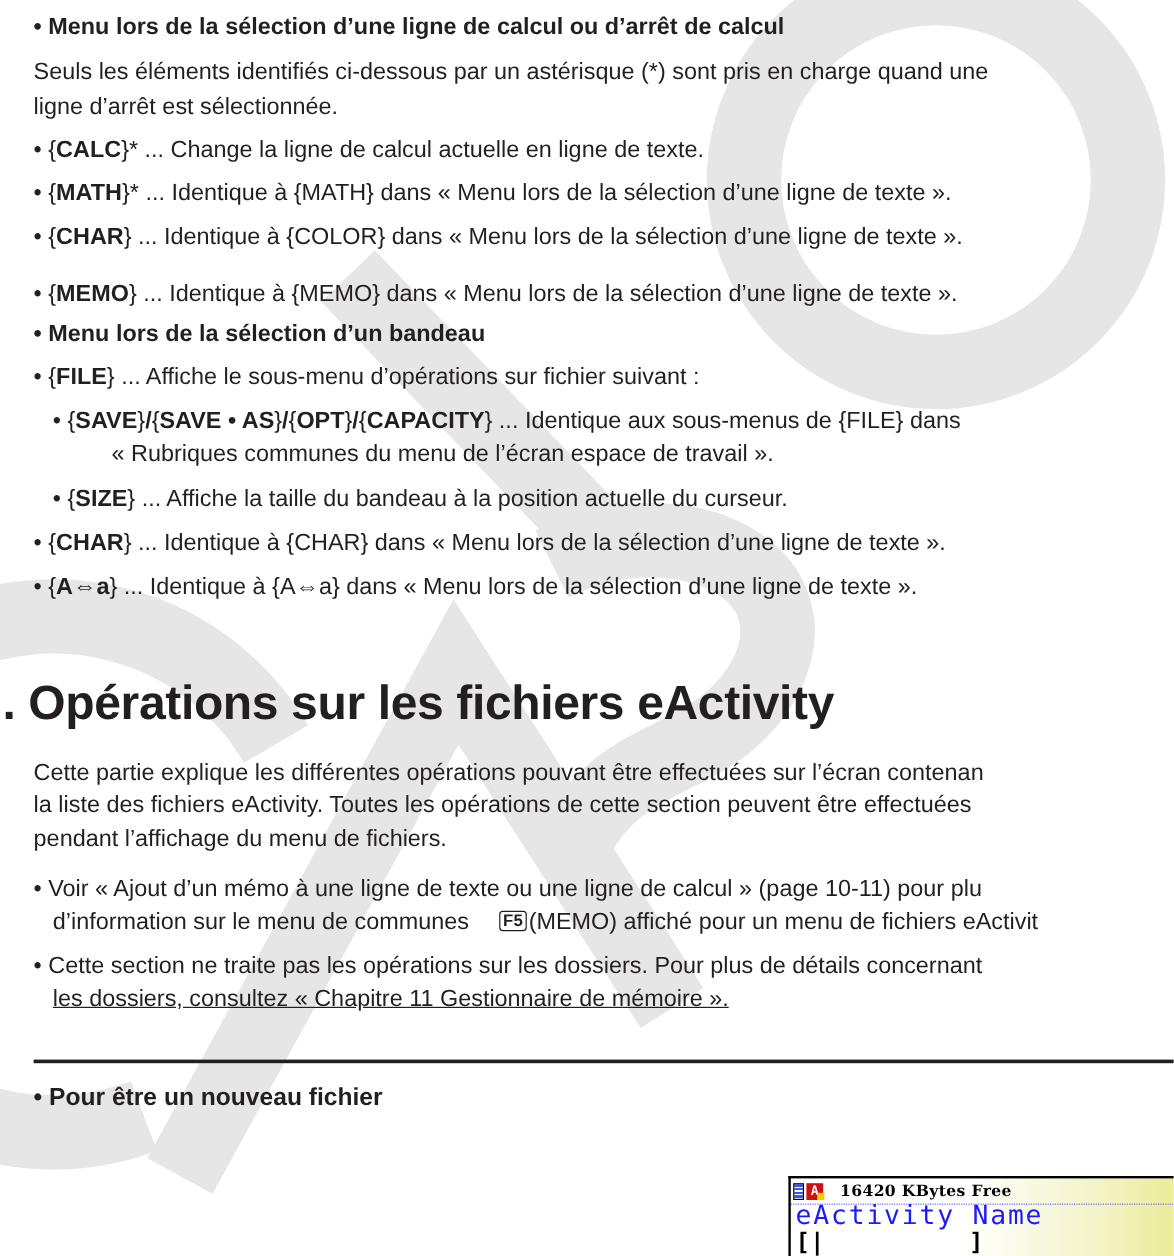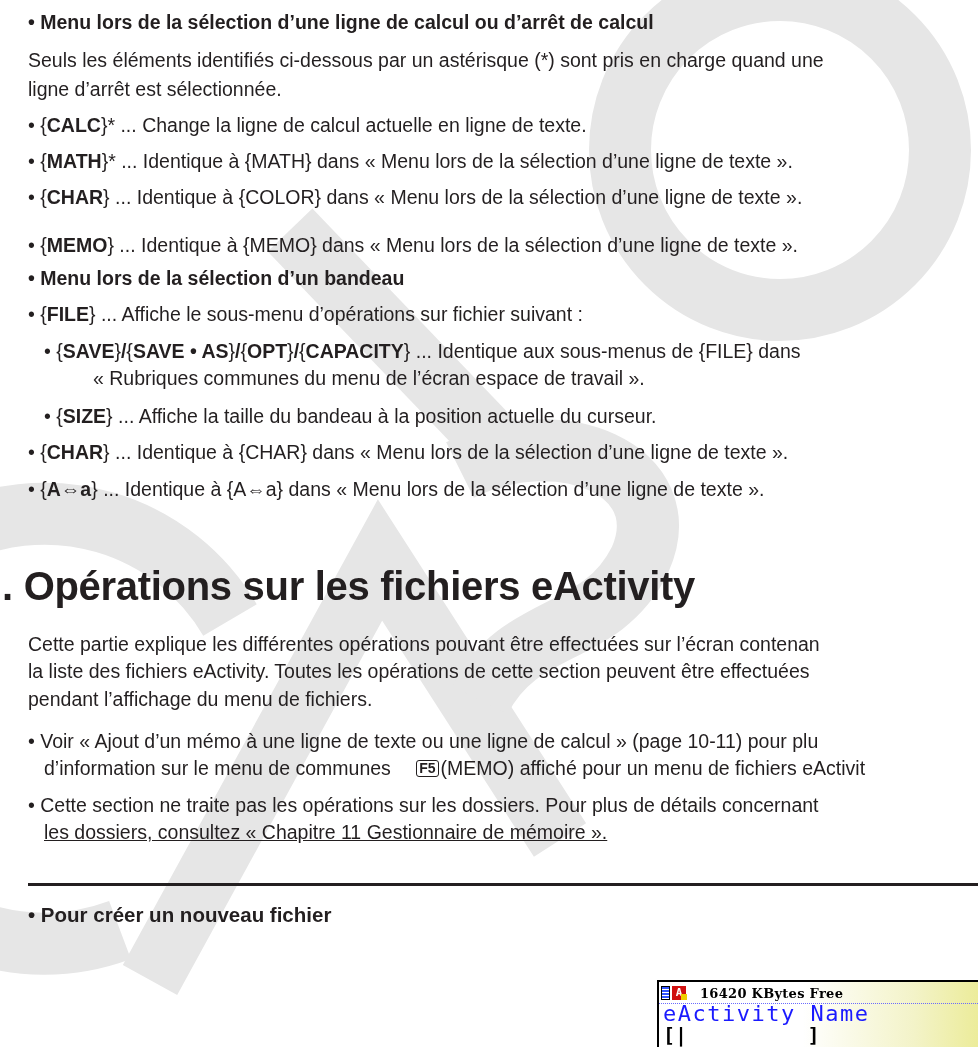--- a/index.html
+++ b/index.html
@@ -82,21 +82,21 @@
   <div class="line" style="left:28px; top:687px;">pendant l’affichage du menu de fichiers.</div>
 
   <div class="line" style="left:28px; top:729px;">• Voir « Ajout d’un mémo à une ligne de texte ou une ligne de calcul » (page 10-11) pour plu</div>
   <div class="line" style="left:44px; top:756px;"><span>d’information sur le menu de communes</span> <span class="key">F5</span><span>(MEMO) affiché pour un menu de fichiers eActivit</span></div>
 
   <div class="line" style="left:28px; top:793px;">• Cette section ne traite pas les opérations sur les dossiers. Pour plus de détails concernant</div>
   <div class="line" style="left:44px; top:820px;text-decoration:underline;">les dossiers, consultez « Chapitre 11 Gestionnaire de mémoire ».</div>
 
   <div class="rule"></div>
 
-  <div class="line h-bold" style="left:28px; top:903px; font-size:20.5px;">• Pour créer un nouveau fichier</div>
+  <div class="line h-bold" style="left:28px; top:903px; font-size:20.5px;">• Pour être un nouveau fichier</div>
 
   <div class="lcd">
     <div class="lcd-status">
       <div class="lcd-battery"></div>
       <div class="lcd-mode">A</div>
       <span class="lcd-free">16420 KBytes Free</span>
     </div>
     <div class="lcd-sep"></div>
     <div class="lcd-label">eActivity Name</div>
     <div class="lcd-input">[|          ]</div>

